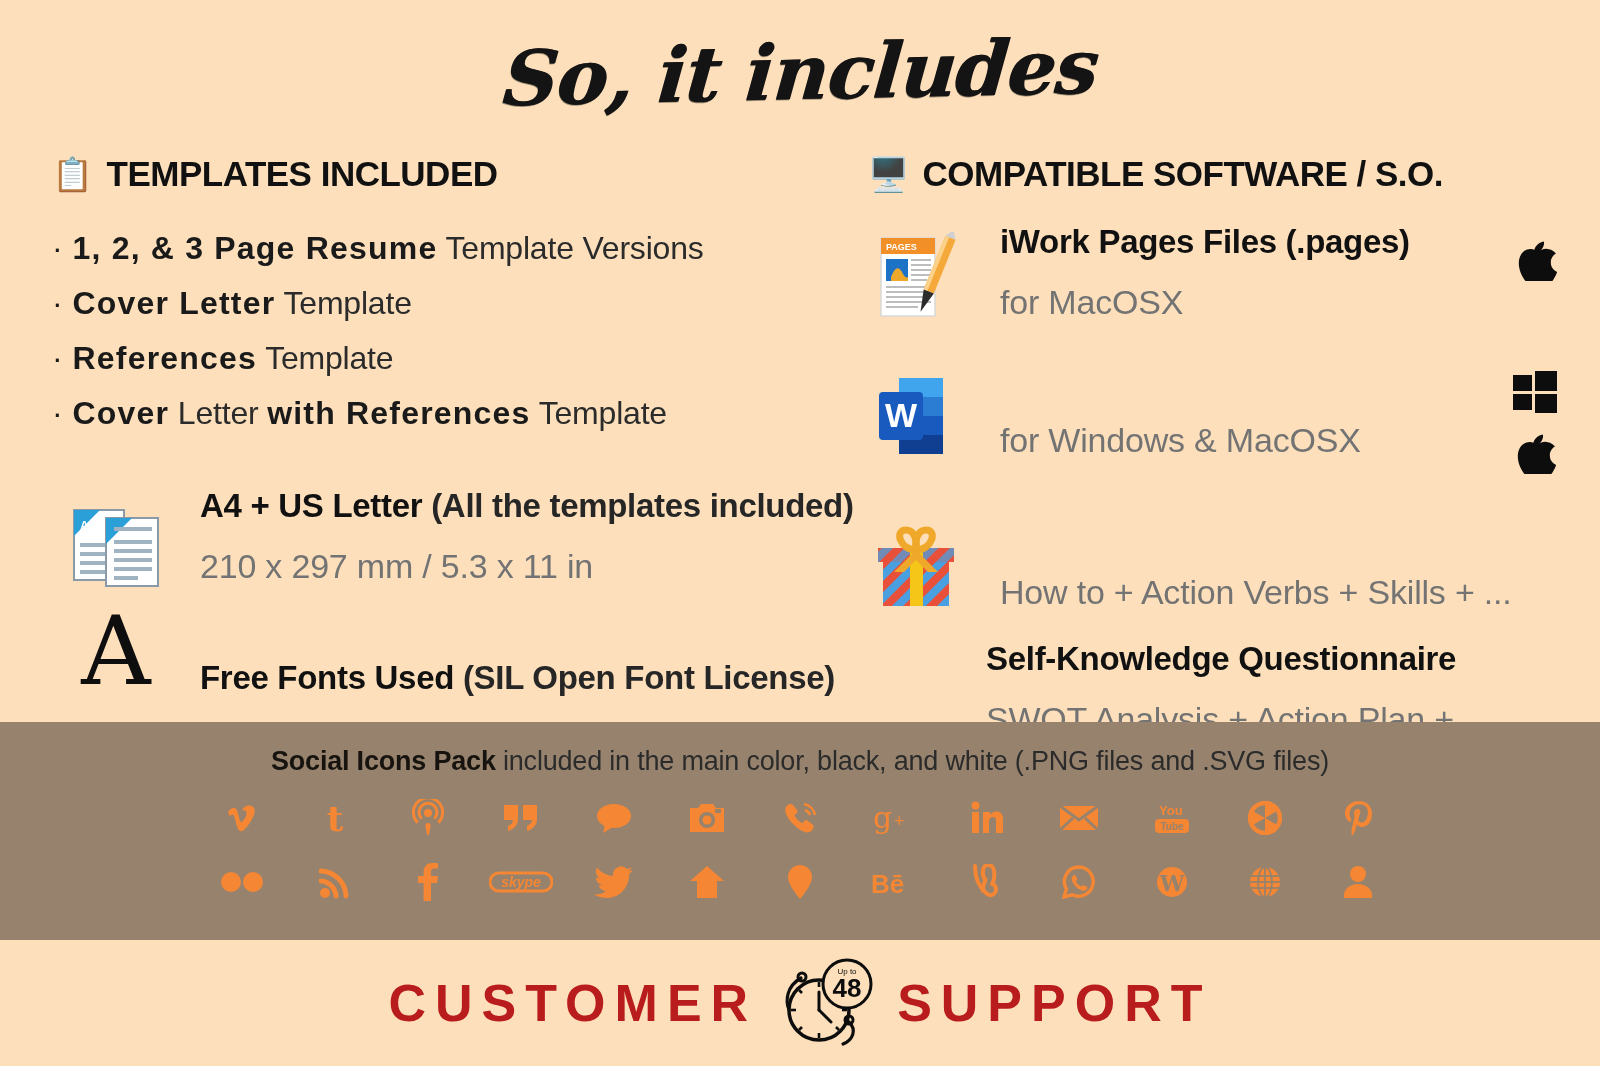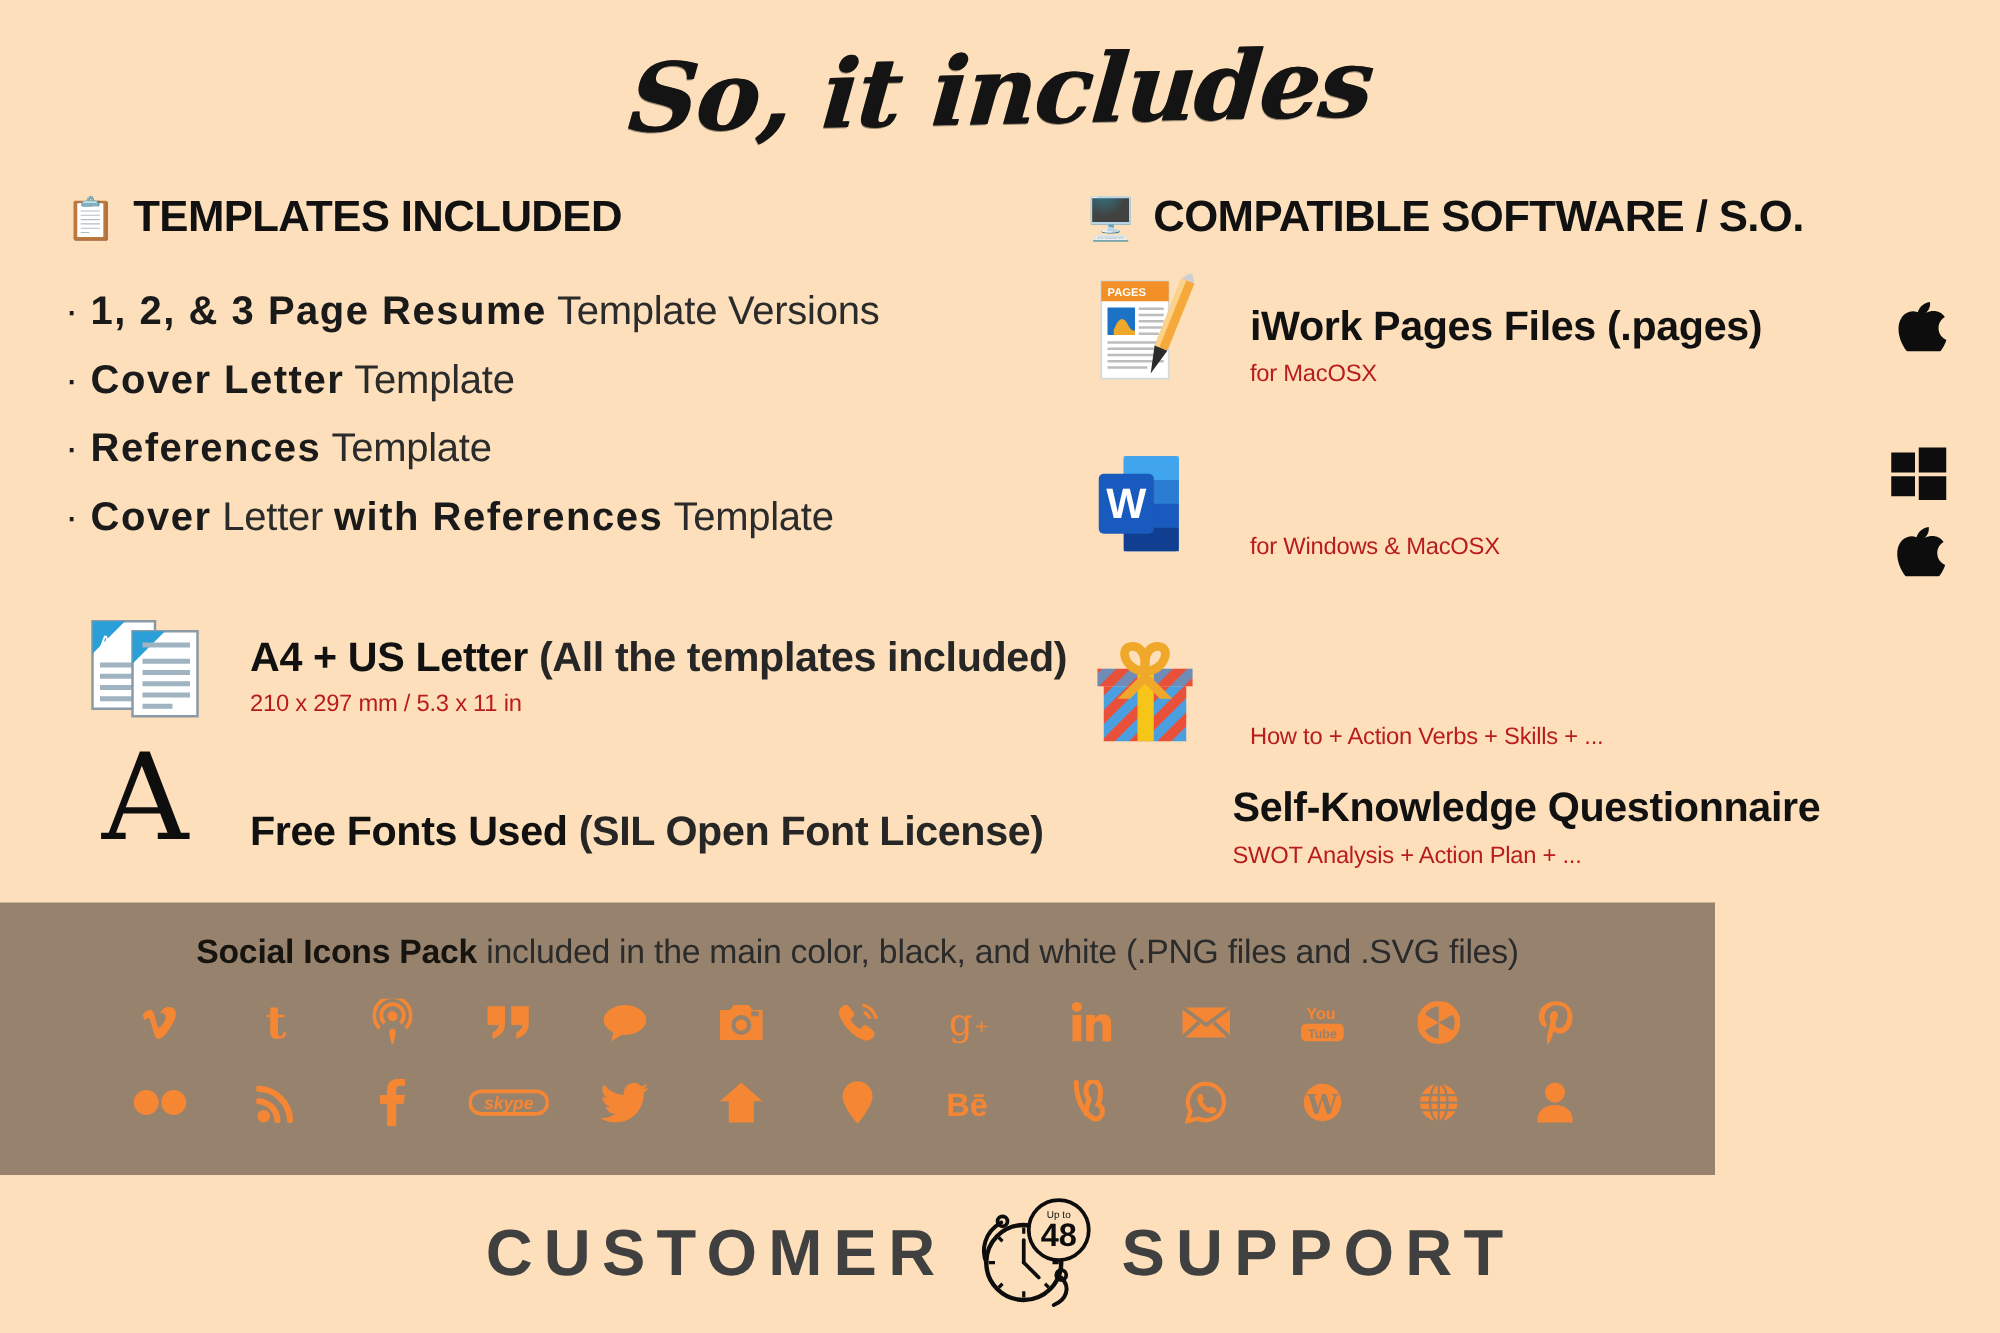--- a/index.html
+++ b/index.html
@@ -87,27 +87,27 @@
   .f-title {
     font-size: 33px;
     color: #111;
     letter-spacing: -0.3px;
     white-space: nowrap;
     line-height: 1.3;
   }
   .f-title .b { font-weight: 700; }
   .f-title .n { font-weight: 700; color: #262626; }
   .f-sub {
-    font-size: 19px;
+    font-size: 34px;
     font-weight: 400;
-    color: #b91c1c;
+    color: #737373;
     letter-spacing: -0.2px;
     white-space: nowrap;
     line-height: 1.35;
-    margin-top: 4px;
+    margin-top: 16px;
   }
 
   .left-features { margin-top: 40px; padding-left: 16px; }
   .left-features .feature { margin-top: 14px; }
 
   
   .letter-a {
     font-family: "DejaVu Serif", serif;
     font-size: 96px;
     line-height: 0.85;
@@ -127,21 +127,21 @@
     gap: 8px;
   }
   .gap-row { margin-top: 42px !important; }
   .plain-row { padding-left: 118px; margin-top: 22px; }
 
   
   .banner {
     position: absolute;
     left: 0;
     top: 722px;
-    width: 1372px;
+    width: 1600px;
     height: 218px;
     background: #97836d;
   }
   .banner-text {
     text-align: center;
     font-size: 27px;
     color: #17130f;
     padding-top: 24px;
     letter-spacing: -0.2px;
   }
@@ -182,21 +182,21 @@
     display: flex;
     align-items: center;
     justify-content: center;
     gap: 22px;
     background: #fde0bb;
   }
   .footer .word {
     font-size: 52px;
     font-weight: 700;
     letter-spacing: 9px;
-    color: #404040;
+    color: #b91c1c;
     text-align: right;
   }
 
   
   .pages-ico, .word-ico, .gift-ico, .docs-ico { display:block; }
 </style>
 </head>
 <body>
 
 <div class="title-wrap">

